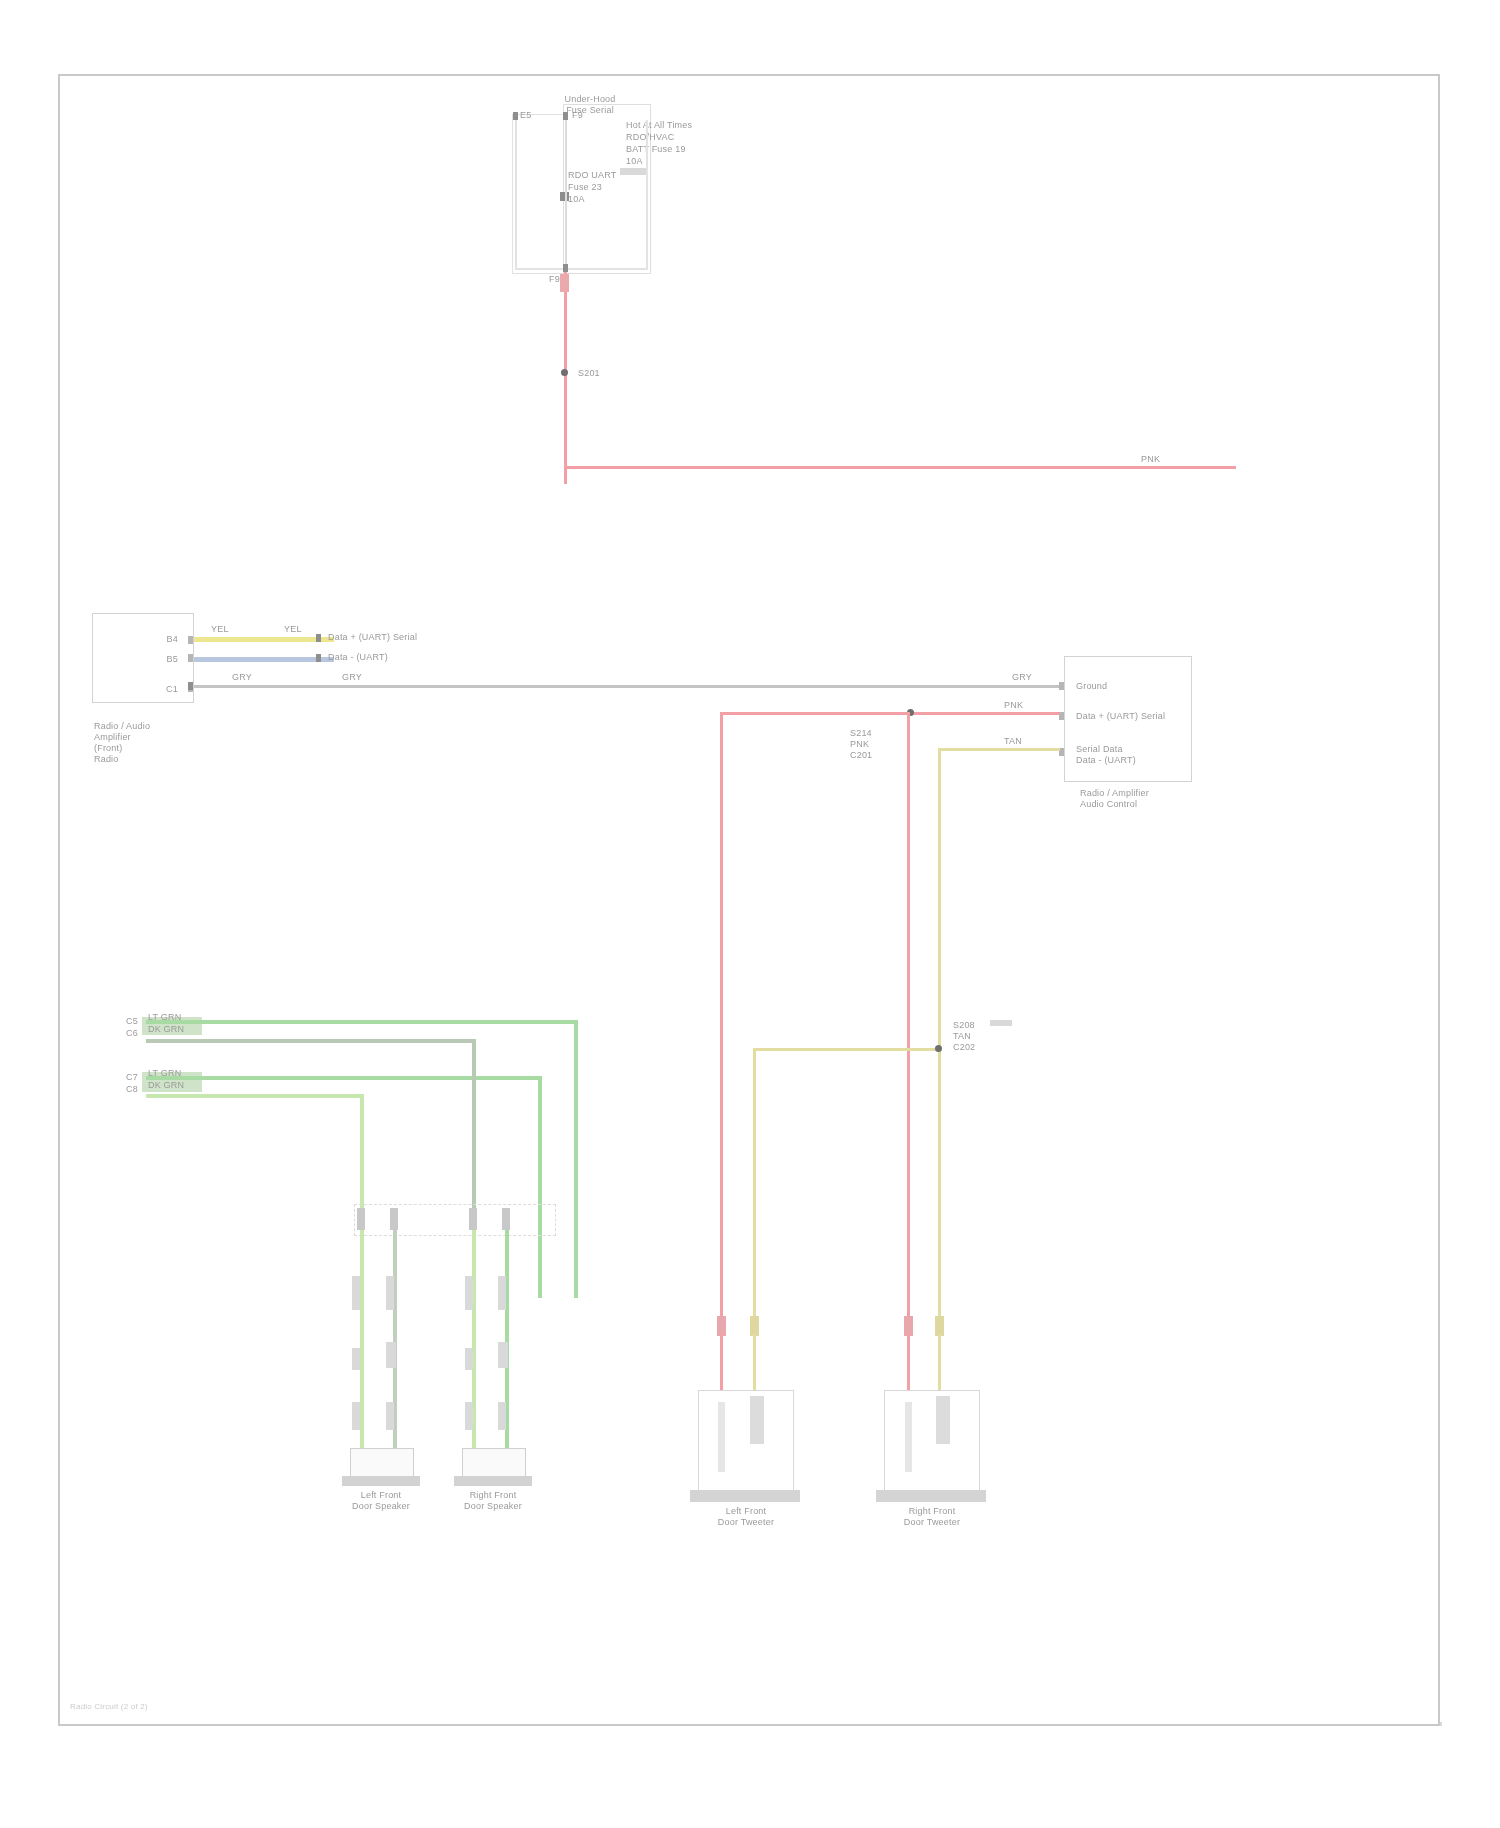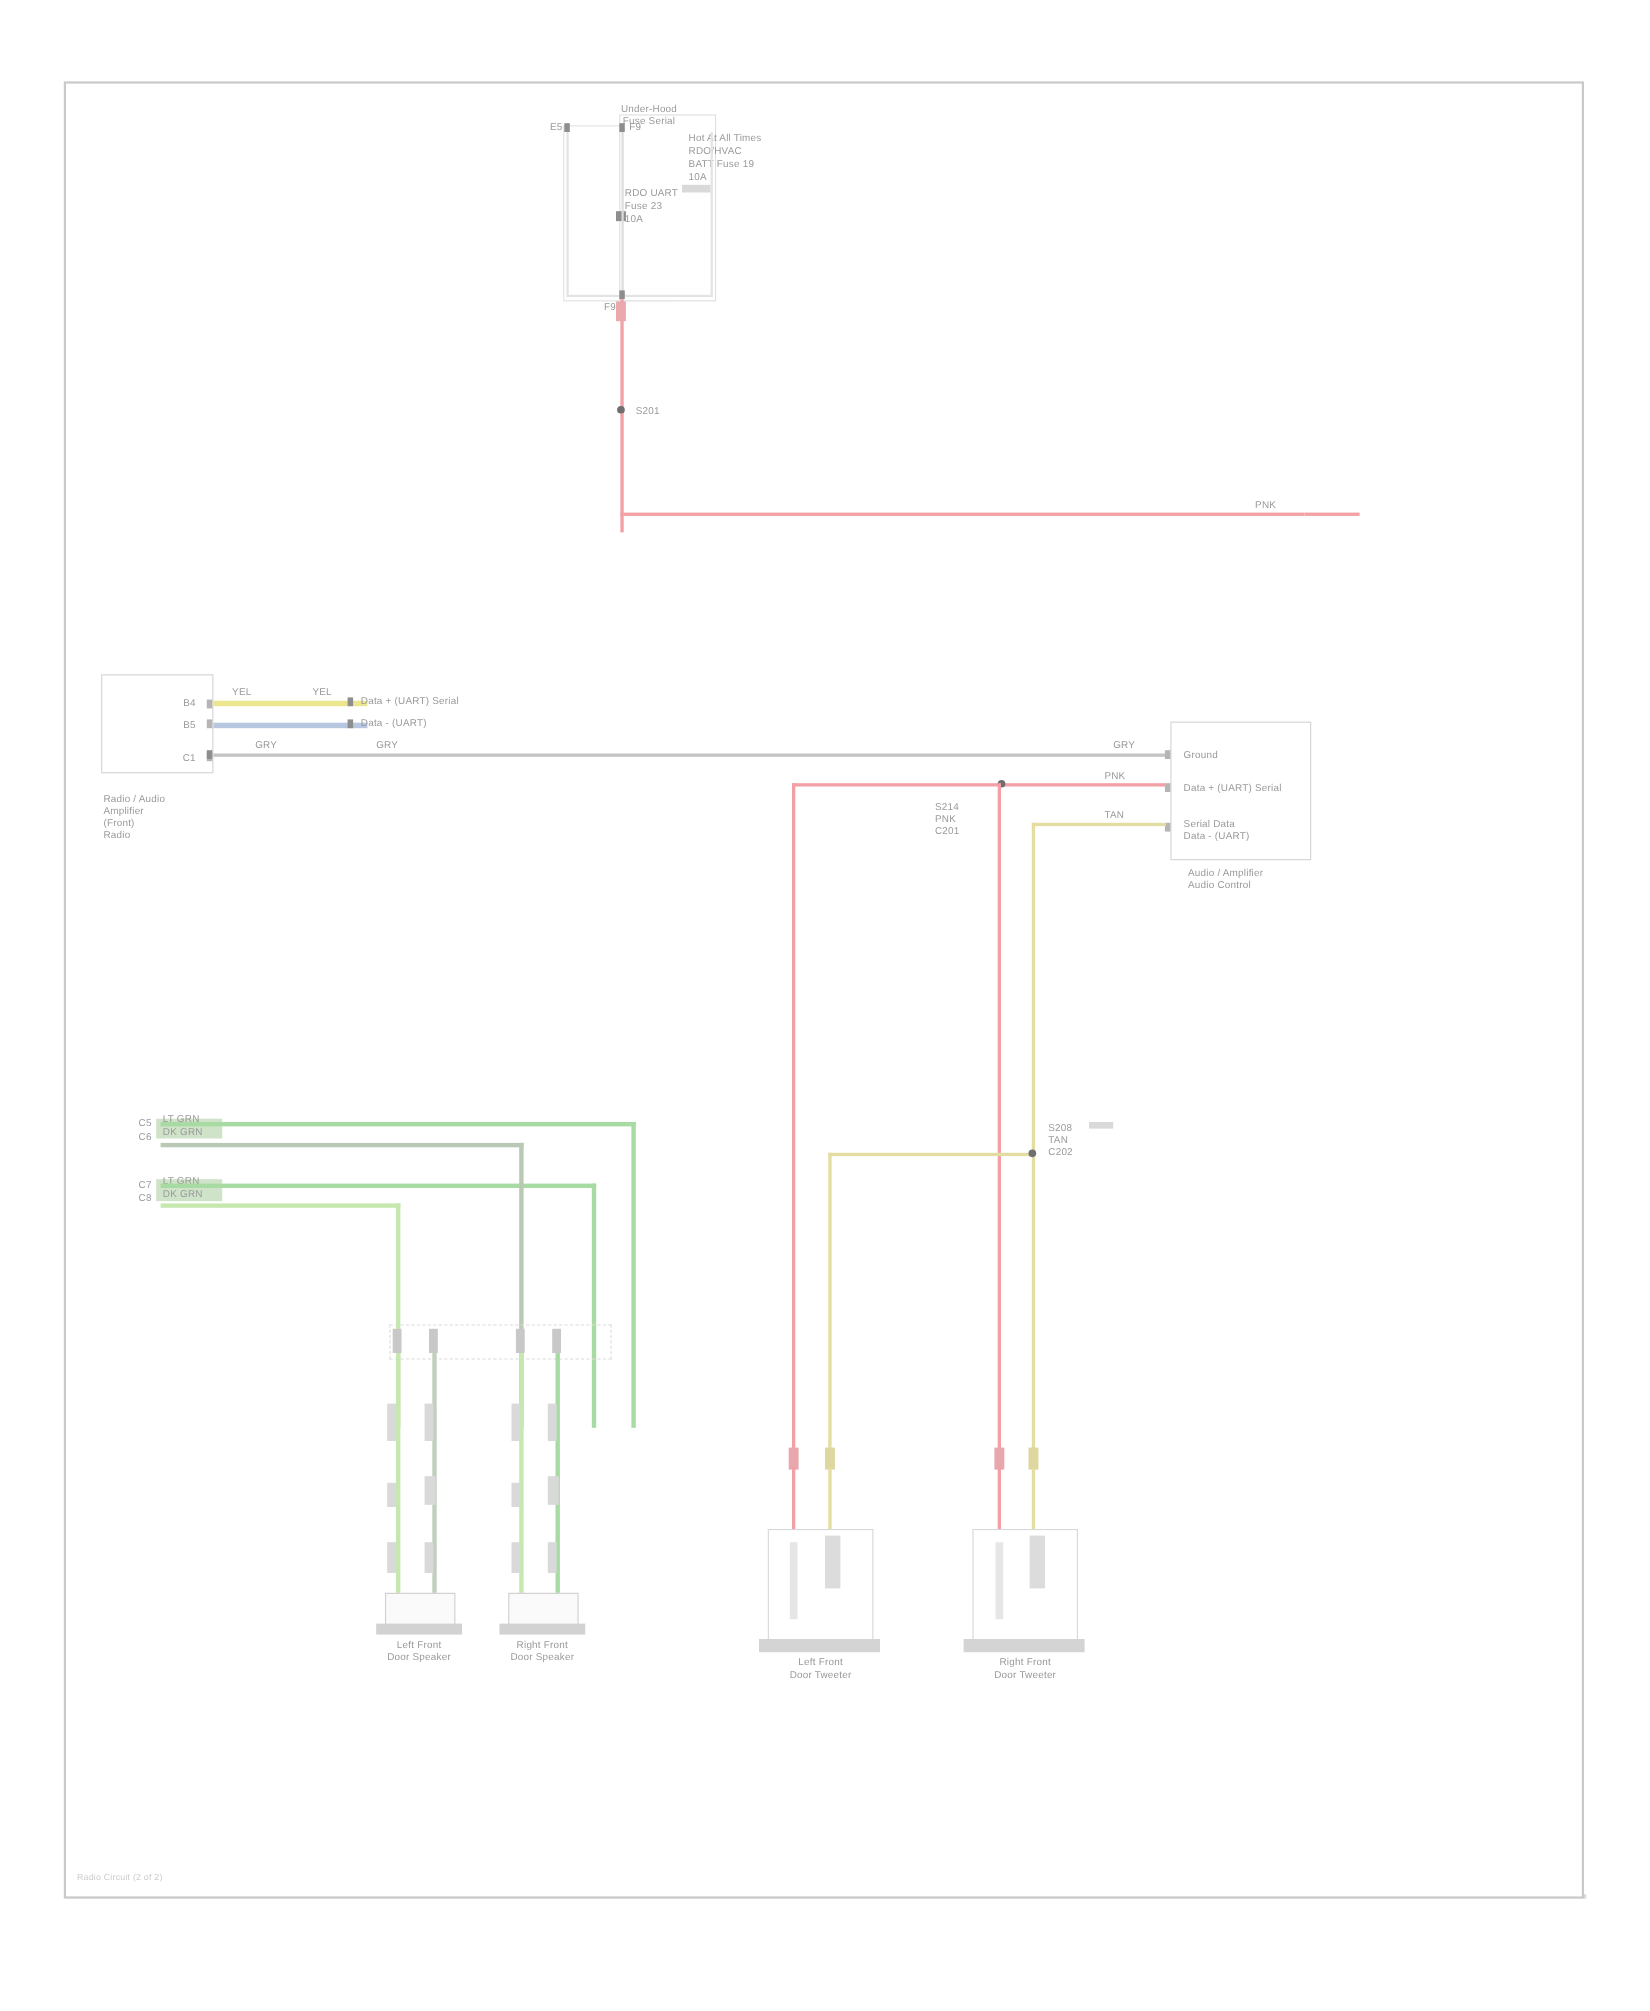--- a/index.html
+++ b/index.html
@@ -59,21 +59,21 @@
 
     <div class="box" style="left:452px;top:38px;width:100px;height:158px;border-color:#e2e2e2;"></div>
     <div class="box" style="left:503px;top:28px;width:86px;height:168px;border-color:#dedede;"></div>
 
     <div class="lbl c" style="left:470px;top:18px;width:120px;">Under-Hood</div>
     <div class="lbl c" style="left:470px;top:29px;width:120px;">Fuse Serial</div>
 
     <div class="pin" style="left:453px;top:36px;"></div>
     <div class="pin" style="left:503px;top:36px;"></div>
 
-    <div class="lbl" style="left:440px;top:34px;">E5</div>
+    <div class="lbl" style="left:460px;top:34px;">E5</div>
     <div class="lbl" style="left:512px;top:34px;">F9</div>
 
     <div class="lbl" style="left:566px;top:44px;">Hot At All Times</div>
     <div class="lbl" style="left:566px;top:56px;">RDO/HVAC</div>
     <div class="lbl" style="left:566px;top:68px;">BATT Fuse 19</div>
     <div class="lbl" style="left:566px;top:80px;">10A</div>
 
     <div class="lbl" style="left:508px;top:94px;">RDO UART</div>
     <div class="lbl" style="left:508px;top:106px;">Fuse 23</div>
     <div class="lbl" style="left:508px;top:118px;">10A</div>
@@ -137,21 +137,21 @@
 
     <div class="pin lt" style="left:999px;top:606px;"></div>
     <div class="pin lt" style="left:999px;top:636px;"></div>
     <div class="pin lt" style="left:999px;top:672px;"></div>
 
     <div class="lbl" style="left:1016px;top:605px;">Ground</div>
     <div class="lbl" style="left:1016px;top:635px;">Data + (UART) Serial</div>
     <div class="lbl" style="left:1016px;top:668px;">Serial Data</div>
     <div class="lbl" style="left:1016px;top:679px;">Data - (UART)</div>
 
-    <div class="lbl" style="left:1020px;top:712px;">Audio / Amplifier</div>
+    <div class="lbl" style="left:1020px;top:712px;">Radio / Amplifier</div>
     <div class="lbl" style="left:1020px;top:723px;">Audio Control</div>
 
     <div class="w h pink" style="left:660px;top:636px;width:340px;"></div>
     <div class="lbl" style="left:944px;top:624px;">PNK</div>
 
     <div class="w h tan" style="left:878px;top:672px;width:122px;"></div>
     <div class="lbl" style="left:944px;top:660px;">TAN</div>
 
     <div class="dot" style="left:847px;top:633px;"></div>
 

